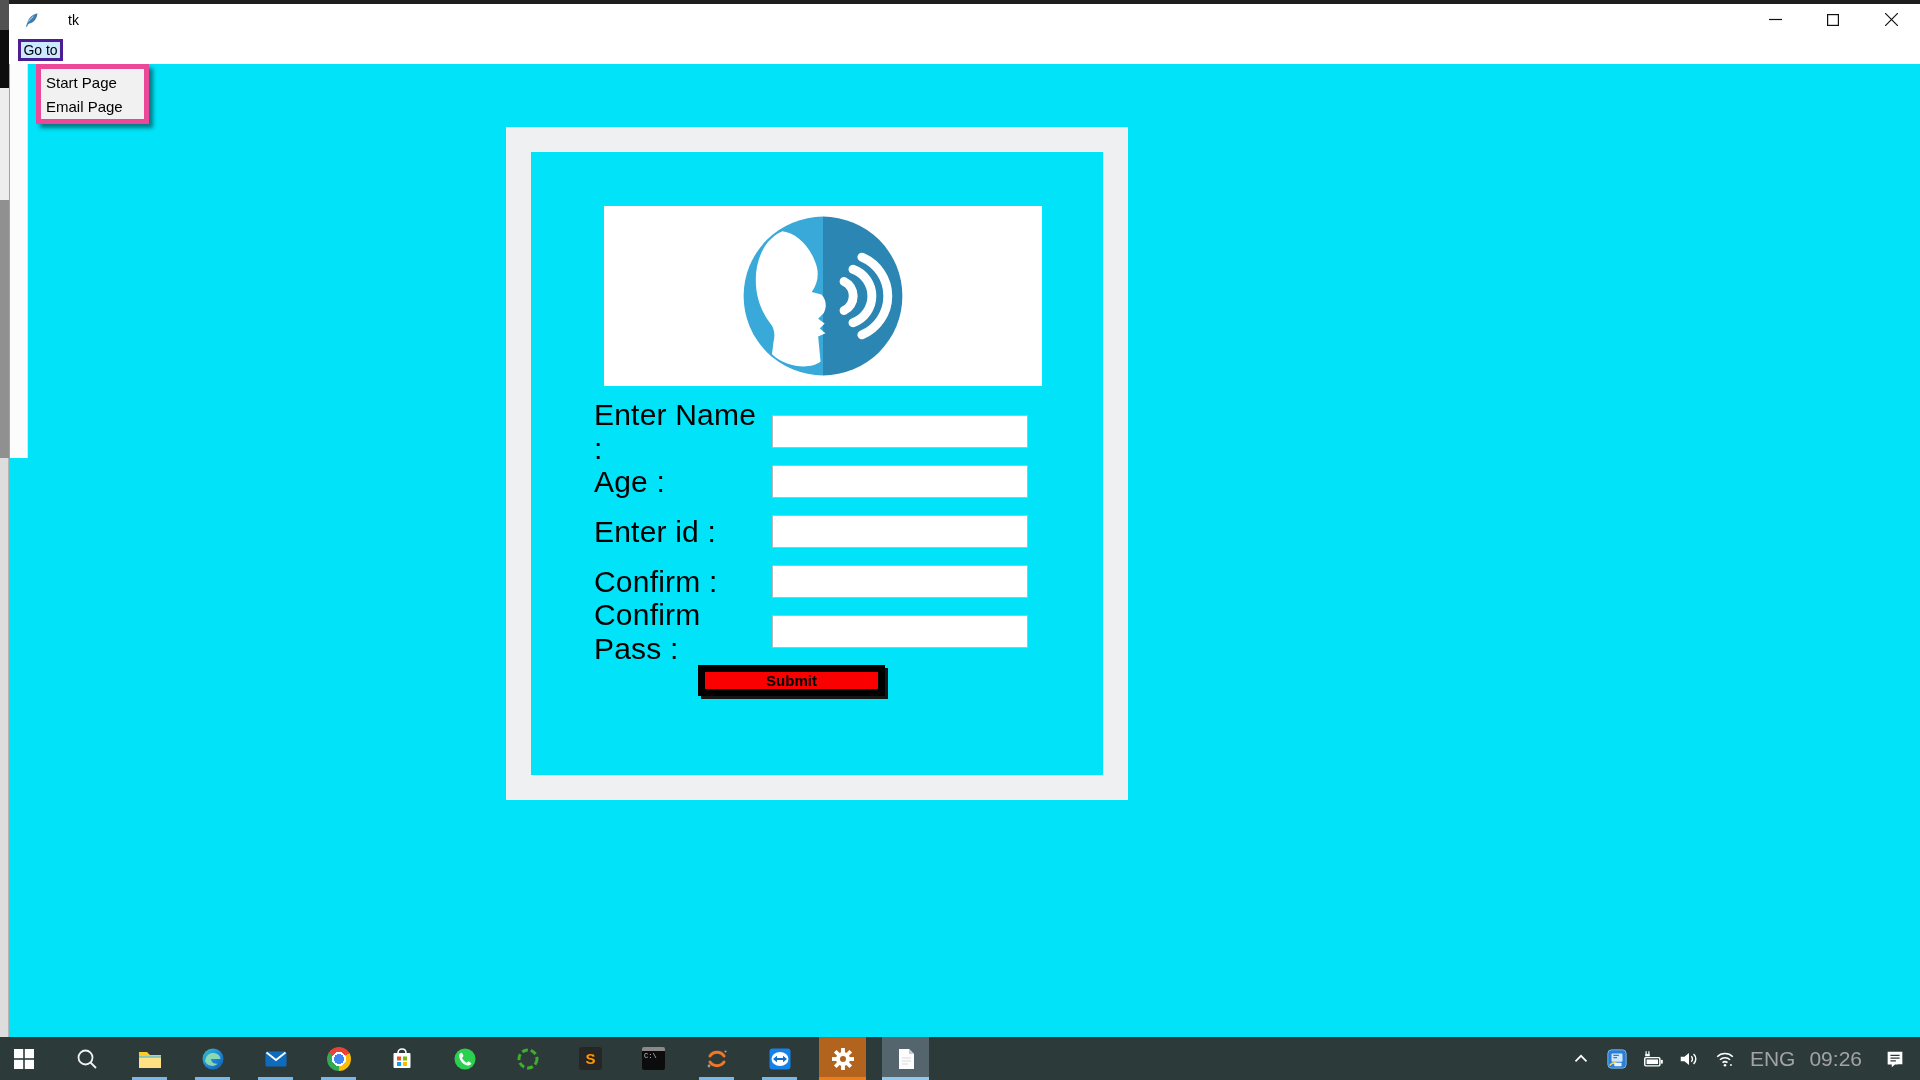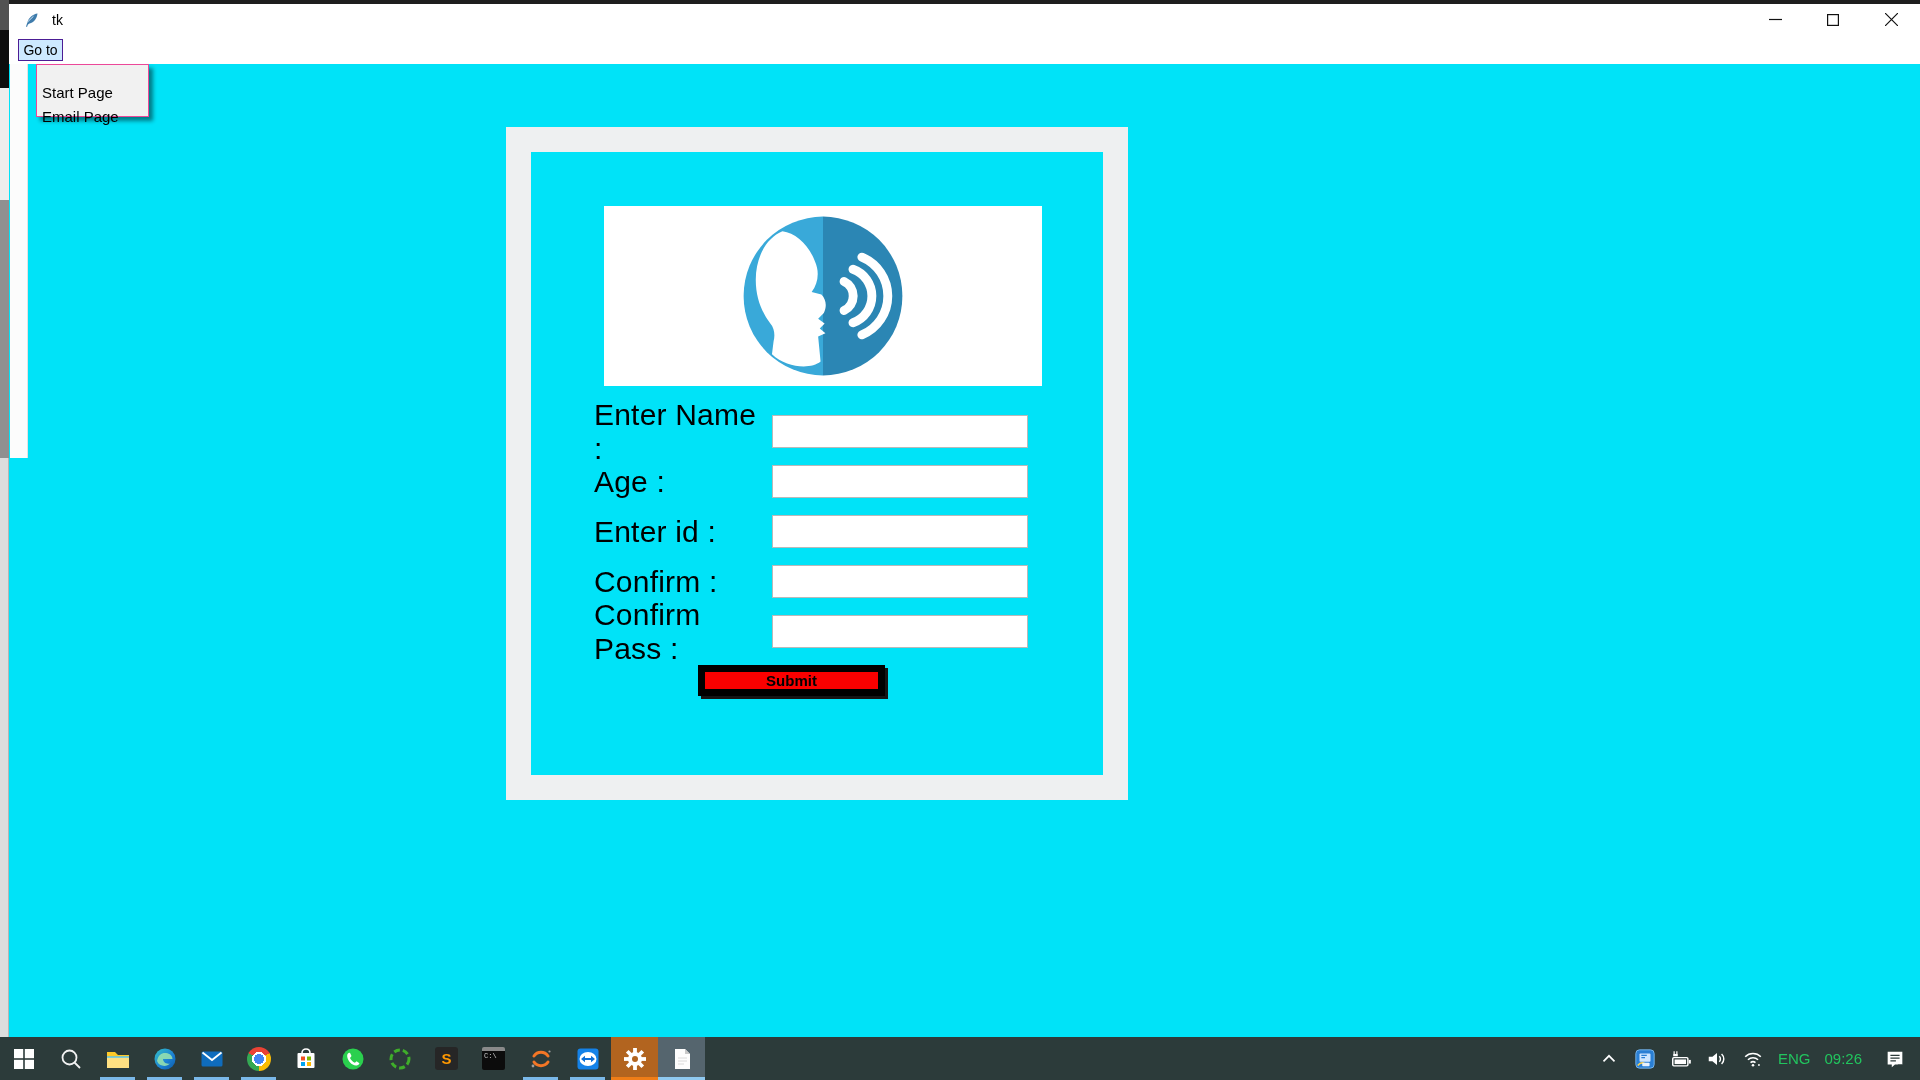--- a/index.html
+++ b/index.html
@@ -1,39 +1,39 @@
 <!DOCTYPE html>
 <html><head>
 <meta charset="utf-8">
 <style>
   * { margin:0; padding:0; box-sizing:border-box; }
   html,body { width:1920px; height:1080px; overflow:hidden; font-family:"Liberation Sans", sans-serif; background:#00e3f8; }
-  .abs { position:absolute; }
+  .abs { position:absolute;gap:16px; }
 
   
   #top-strip { left:9px; top:0; width:1911px; height:4px; background:#1e1e1e; }
   #left-sliver { left:0; top:0; width:9px; height:1037px; background:#dddddd; border-right:1px solid #b5b5b5; }
   .sliver-seg { position:absolute; left:0; width:9px; }
   #sliver-a { top:0; height:30px; background:#525252; }
   #sliver-b { top:30px; height:58px; background:#0d0d0d; }
   #sliver-c { top:88px; height:112px; background:#ededed; }
   #sliver-d { top:200px; height:258px; background:#909090; }
   #white-band { left:10px; top:64px; width:18px; height:394px; background:#fcfcfc; border-right:1px solid #e2e2e2; }
 
   #titlebar { left:9px; top:4px; width:1911px; height:31px; background:#ffffff; display:flex; align-items:center; }
   #app-icon { margin-left:15px; width:16px; height:16px; }
   #window-title { margin-left:12px; font-size:14px; color:#000; }
   #win-controls { margin-left:auto; display:flex; height:100%; }
   .win-btn { width:58px; height:100%; display:flex; align-items:center; justify-content:center; }
 
   #menubar { left:9px; top:35px; width:1911px; height:29px; background:#ffffff; }
-  #menu-goto { position:absolute; left:9px; top:4px; width:45px; height:22px; background:#cde9ff; border:1px solid #4c1d95; font-size:14px; display:flex; align-items:center; justify-content:center; color:#000; }
-
-  
-  #dropdown { left:36px; top:64px; width:113px; height:53px; background:#f1f1f1; border:1px solid #ec4899; box-shadow:4px 4px 4px rgba(0,0,0,0.45); z-index:50; padding-top:16px; }
+  #menu-goto { position:absolute; left:9px; top:4px; width:45px; height:22px; background:#cde9ff; border:3px solid #4c1d95; font-size:14px; display:flex; align-items:center; justify-content:center; color:#000; }
+
+  
+  #dropdown { left:36px; top:64px; width:113px; height:60px; background:#f1f1f1; border:5px solid #ec4899; box-shadow:4px 4px 4px rgba(0,0,0,0.45); z-index:50; padding-top:2px; }
   .menu-item { height:24px; line-height:24px; padding-left:5px; font-size:15px; color:#000; }
 
   
   #content { left:10px; top:64px; width:1910px; height:973px; background:#00e3f8; }
 
   
   #form-frame { left:506px; top:127px; width:622px; height:673px; background:#eef0f1; }
   #form-panel { position:absolute; inset:25px; background:#00e3f8; }
 
   #logo-box { left:604px; top:206px; width:438px; height:180px; background:#ffffff; display:flex; align-items:center; justify-content:center; }
@@ -54,21 +54,21 @@
   .tb-slot.tile-gray { background:#55656e; }
   .tb-slot.tile-gray::after { content:""; position:absolute; bottom:0; left:0; right:0; height:3px; background:#8fc9f0; }
   .ico { width:26px; height:26px; display:block; }
   .sublime-box { width:23px; height:23px; background:#262626; border-radius:3px; color:#ff9800; font-size:15px; font-weight:bold; display:flex; align-items:center; justify-content:center; }
   .cmd-box { width:23px; height:23px; background:#0c0c0c; border-radius:2px; border-top:4px solid #8a8a8a; color:#cfcfcf; font-size:7px; padding:1px 2px; font-family:"Liberation Mono", monospace; }
   .chrome-ico { width:24px; height:24px; border-radius:50%;
     background: radial-gradient(circle, #4285f4 0 5px, #ffffff 5px 7px, rgba(0,0,0,0) 7px),
                 conic-gradient(from 60deg, #fbbc05 0 120deg, #34a853 0 240deg, #ea4335 0 360deg); }
 
   #tray { margin-left:auto; display:flex; align-items:center; gap:14px; padding-right:14px; color:#fff; }
-  .tray-txt { font-size:15px; color:#22c55e; }
+  .tray-txt { font-size:21px; color:#a3a3a3; }
   .tray-ico { width:22px; height:22px; display:block; }
 </style>
 </head>
 <body>
 
 <div id="top-strip" class="abs"></div>
 <div id="left-sliver" class="abs">
   <div id="sliver-a" class="sliver-seg"></div>
   <div id="sliver-b" class="sliver-seg"></div>
   <div id="sliver-c" class="sliver-seg"></div>

